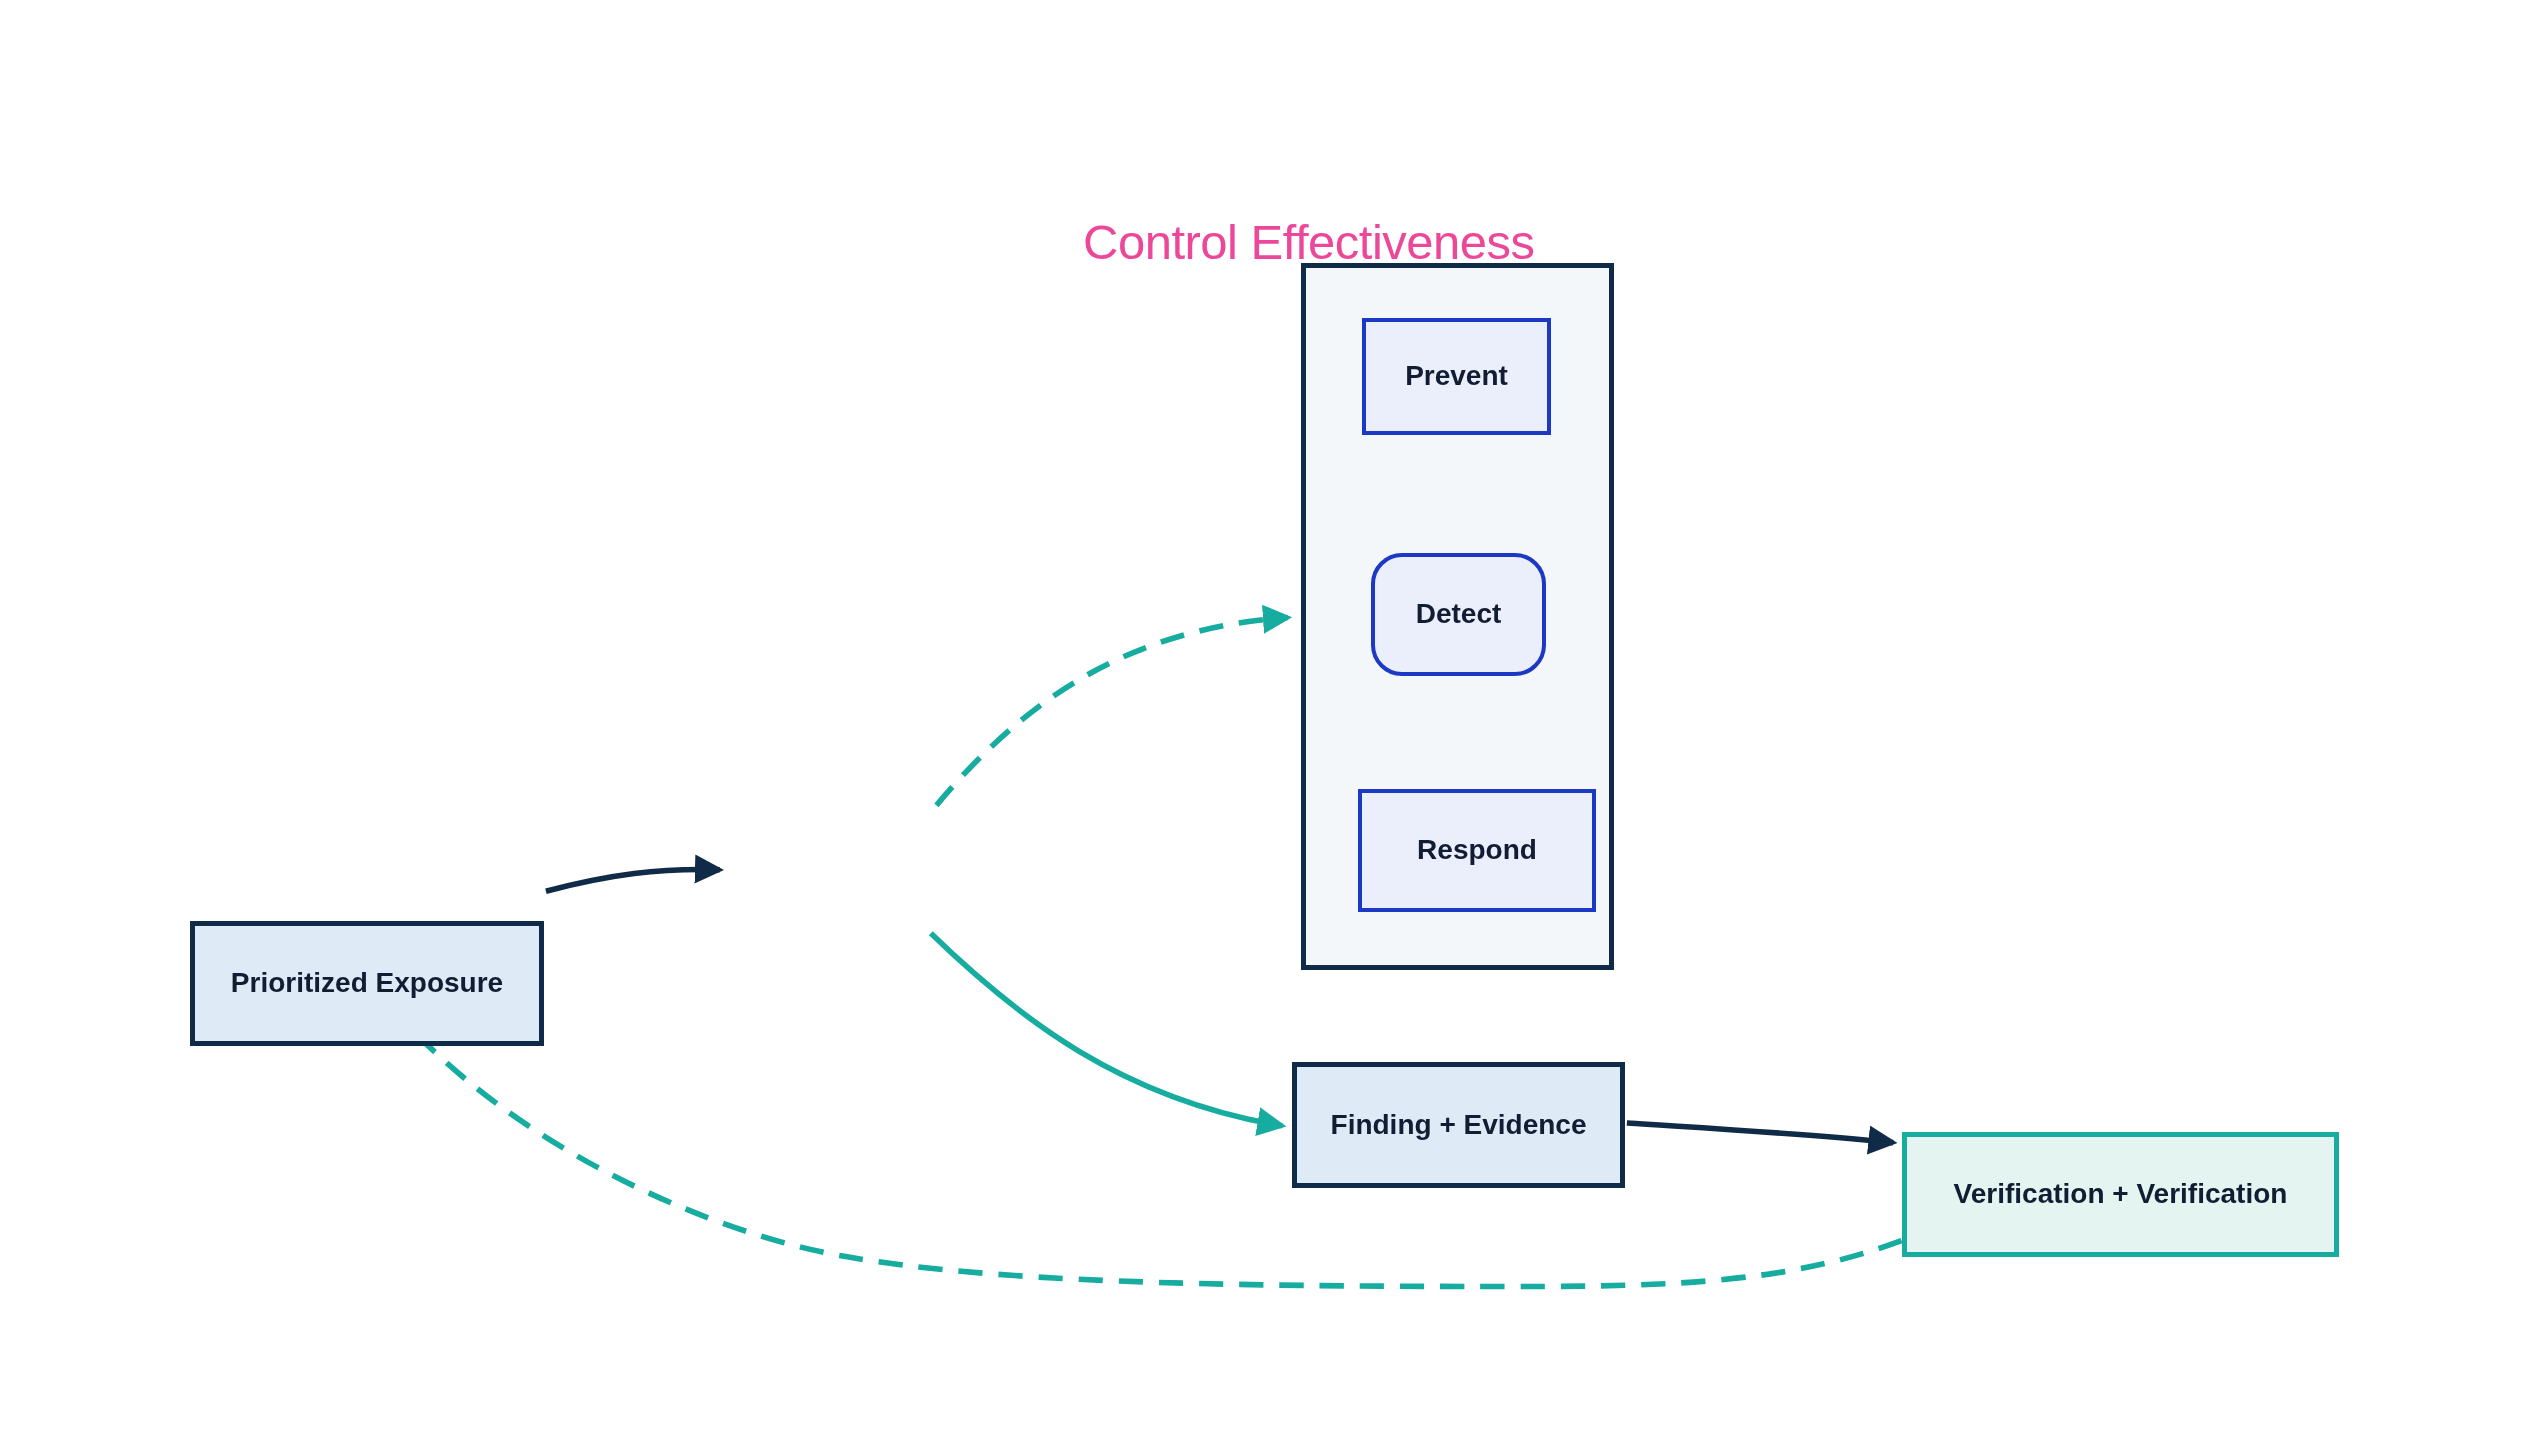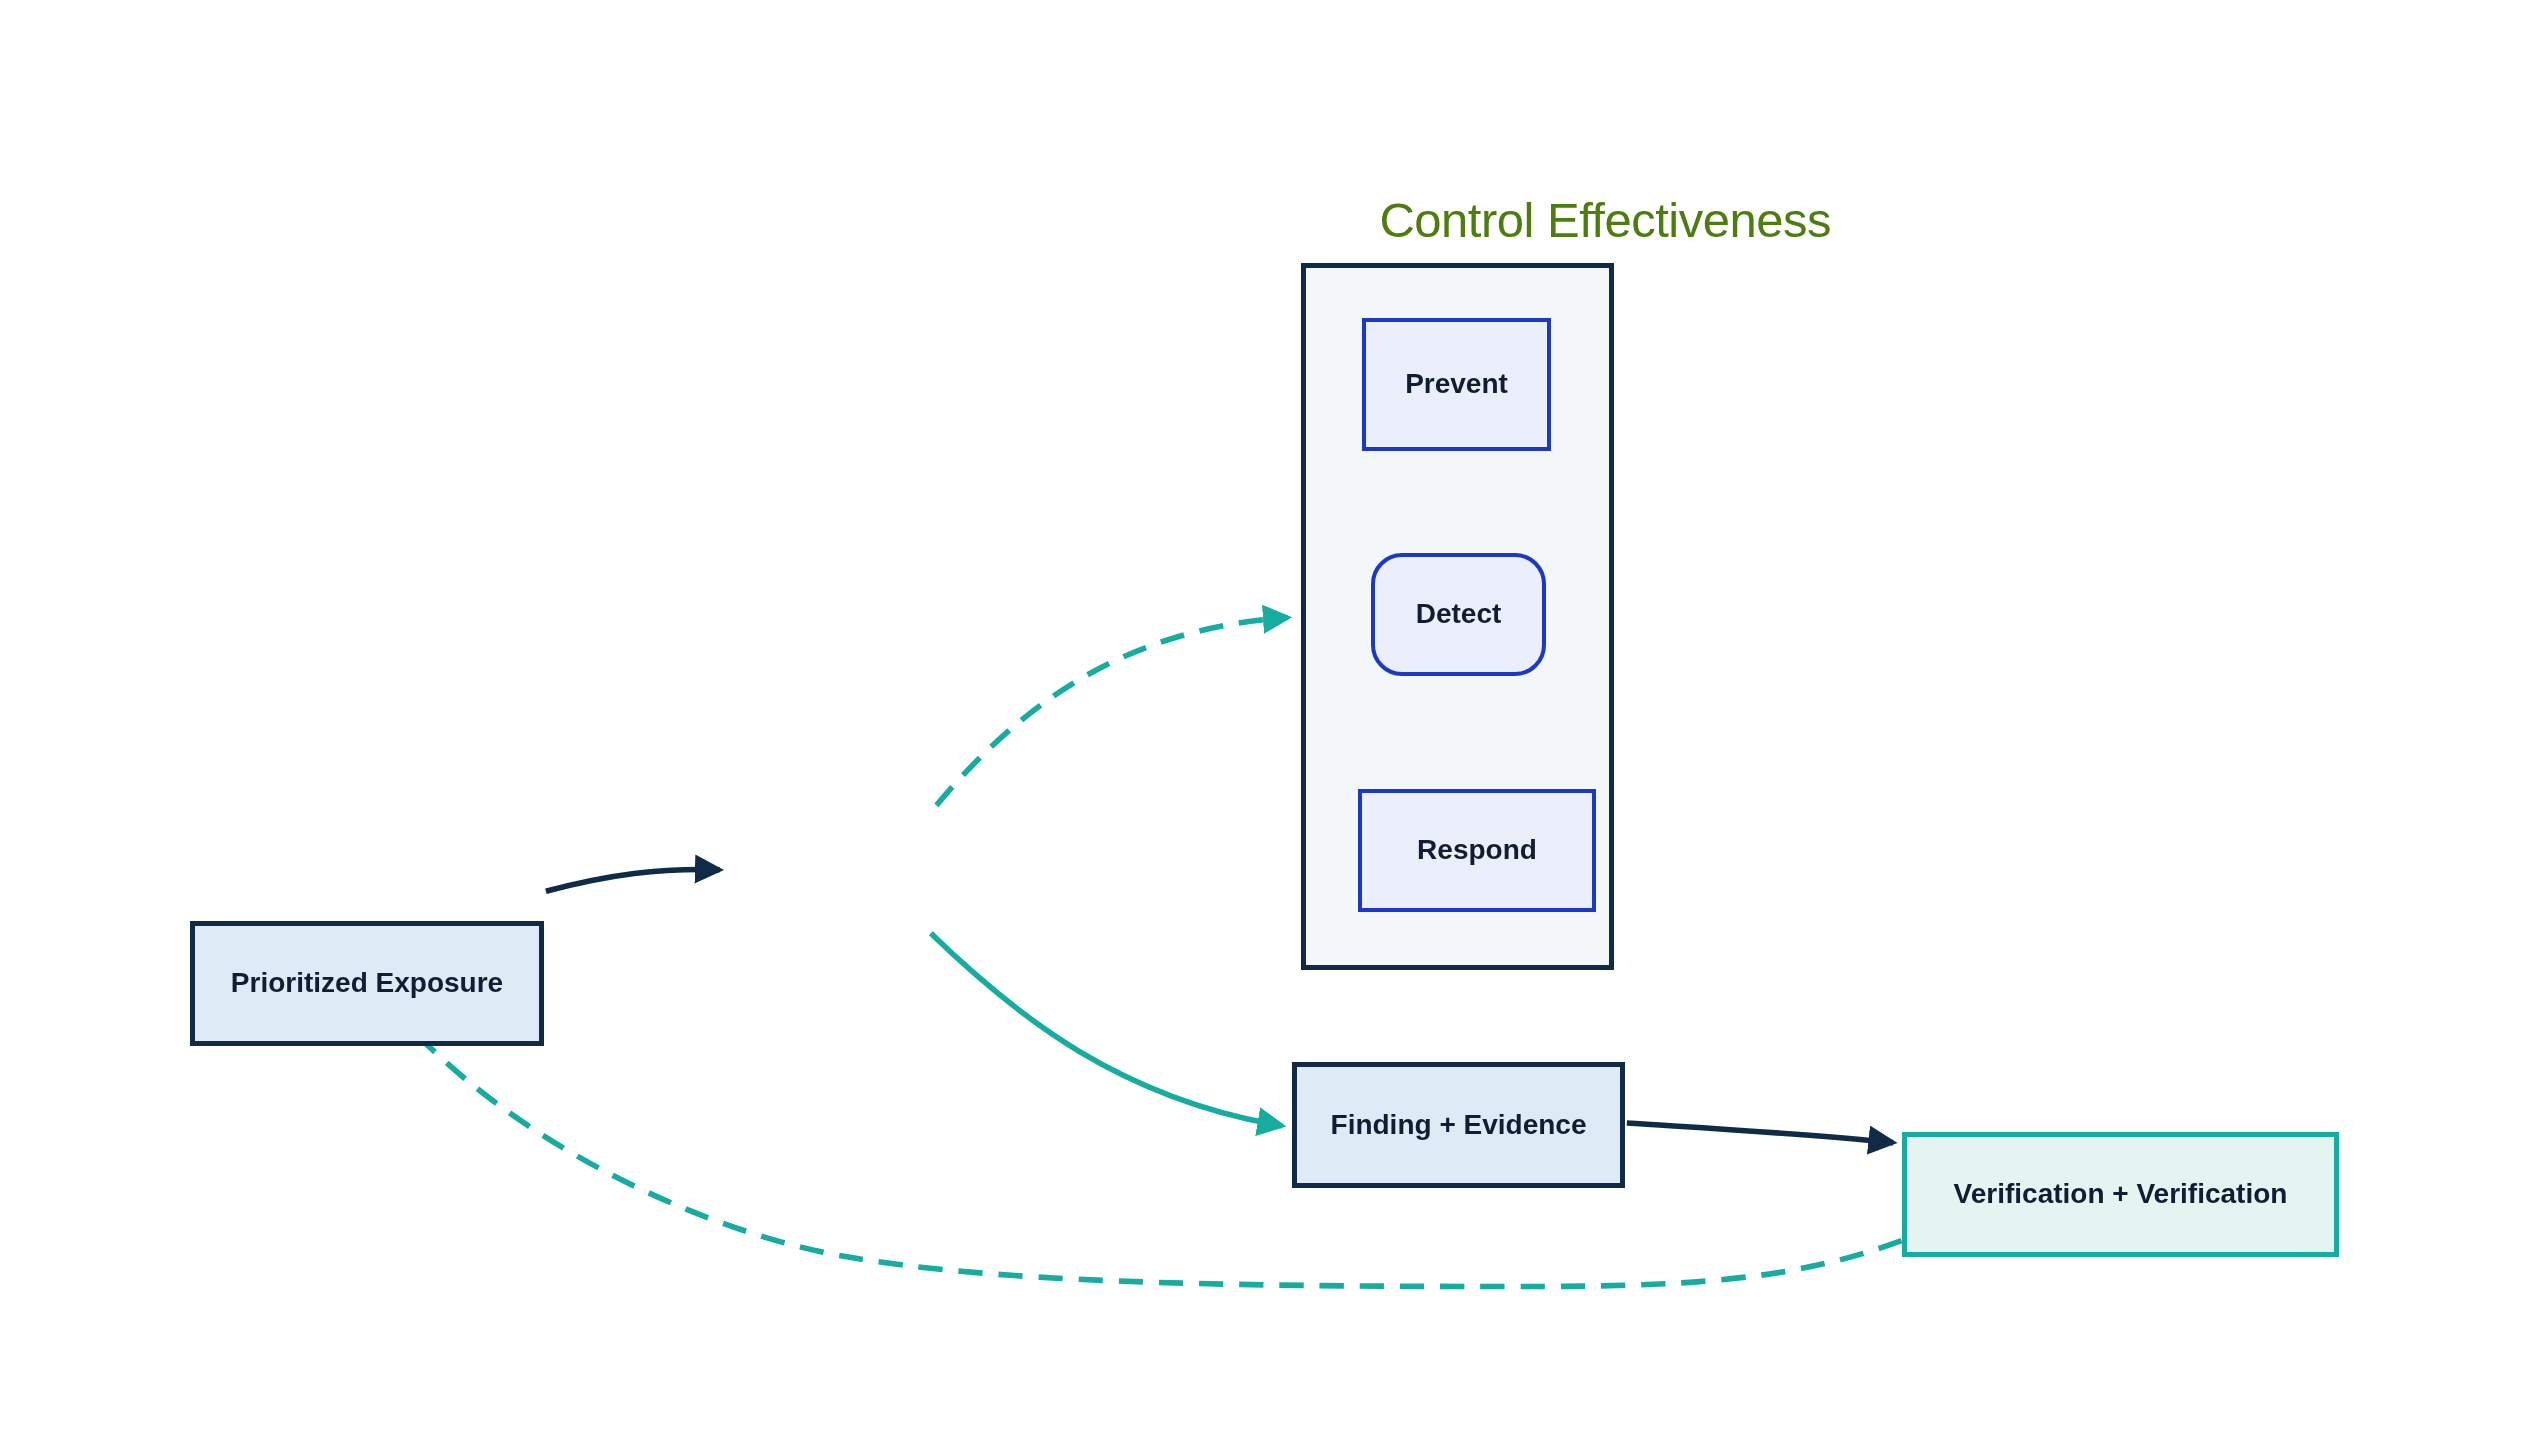--- a/index.html
+++ b/index.html
@@ -26,27 +26,27 @@
     color:var(--text);font-weight:bold;font-size:28px;line-height:1.15;
   }
   .node.blue{background:var(--fill-blue);border:5.6px solid var(--navy);}
   .node.teal{background:var(--fill-teal);border:5.6px solid var(--teal);}
   .node.indigo{background:var(--fill-indigo);border:4.7px solid var(--indigo);}
   .container-box{
     position:absolute;box-sizing:border-box;
     background:var(--fill-container);border:5.6px solid var(--navy);
   }
   .diagram-title{
-    position:absolute;text-align:right;
-    color:#4d7c0f;font-size:49px;font-weight:400;letter-spacing:-0.5px;
+    position:absolute;text-align:left;
+    color:#ec4899;font-size:49px;font-weight:400;letter-spacing:-0.5px;margin-top:22px;
   }
   
   #title{left:1083px;top:192px;width:748px;}
   #container{left:1301px;top:263px;width:313px;height:707px;}
-  #node-prevent{left:1362px;top:318px;width:189px;height:133px;}
+  #node-prevent{left:1362px;top:318px;width:189px;height:117px;}
   #node-detect{left:1371px;top:553px;width:175px;height:123px;border-radius:31px;}
   #node-respond{left:1358px;top:789px;width:238px;height:123px;justify-content:center;}
   #node-prioritized{left:190px;top:877px;width:354px;height:125px;margin-top:44px;}
   #node-validation{left:728px;top:809px;width:288px;height:122px;}
   #node-finding{left:1292px;top:1062px;width:333px;height:126px;}
   #node-remediation{left:1902px;top:1132px;width:437px;height:125px;}
 </style>
 </head>
 <body>
 

